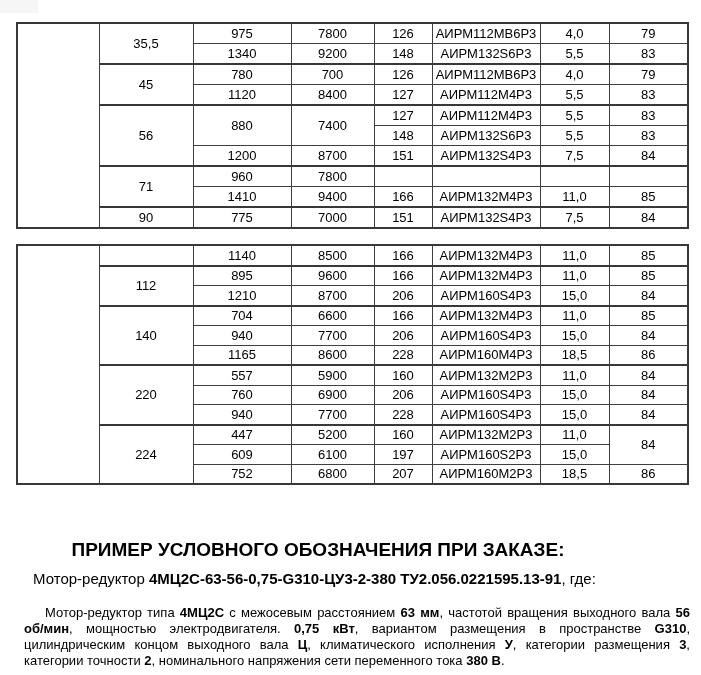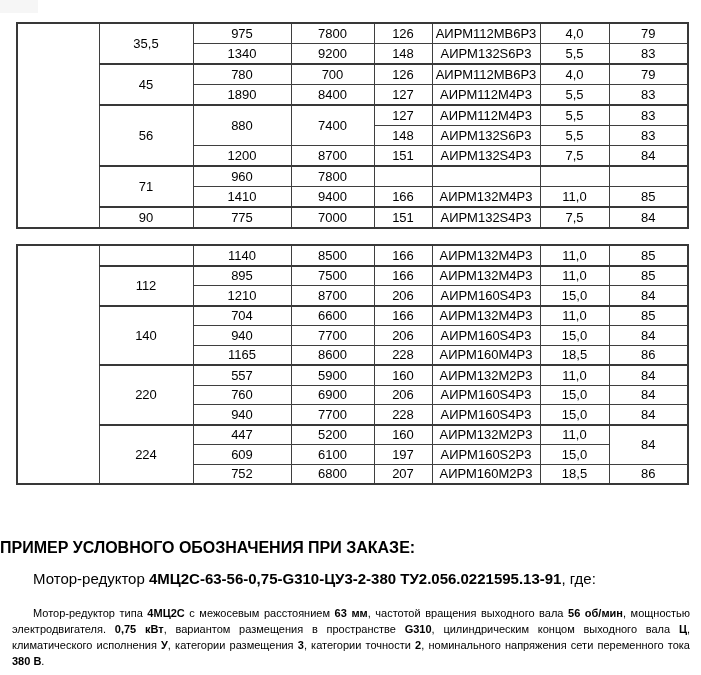--- a/index.html
+++ b/index.html
@@ -41,29 +41,29 @@
   col.c2 { width: 94px; }
   col.c3 { width: 98px; }
   col.c4 { width: 83px; }
   col.c5 { width: 58px; }
   col.c6 { width: 108px; }
   col.c7 { width: 69px; }
   col.c8 { width: 79px; }
 
   .example-title {
     position: absolute; top: 539px; left: 0; width: 636px;
-    text-align: left; font-weight: bold; font-size: 16px;
+    text-align: center; font-weight: bold; font-size: 19px;
   }
   .order-line {
     position: absolute; top: 570px; left: 12px; right: 11px;
     font-size: 15px; text-indent: 21px; white-space: nowrap;
   }
   .desc-par {
-    position: absolute; top: 605px; left: 12px; right: 11px;
-    font-size: 11px; line-height: 16px;
+    position: absolute; top: 605px; left: 24px; right: 11px;
+    font-size: 13px; line-height: 16px;
     text-align: justify; text-indent: 21px;
   }
   .b { font-weight: bold; }
 </style>
 </head>
 <body>
 
 <div class="artifact"></div>
 
 <table class="spec" id="table1">
@@ -99,21 +99,21 @@
     <tr class="gb">
       <td rowspan="2">45</td>
       <td>780</td>
       <td>700</td>
       <td>126</td>
       <td>АИРМ112МВ6Р3</td>
       <td>4,0</td>
       <td>79</td>
     </tr>
     <tr>
-      <td>1890</td>
+      <td>1120</td>
       <td>8400</td>
       <td>127</td>
       <td>АИРМ112М4Р3</td>
       <td>5,5</td>
       <td>83</td>
     </tr>
     <tr class="gb">
       <td rowspan="3">56</td>
       <td rowspan="2">880</td>
       <td rowspan="2">7400</td>
@@ -183,21 +183,21 @@
       <td>1140</td>
       <td>8500</td>
       <td>166</td>
       <td>АИРМ132М4Р3</td>
       <td>11,0</td>
       <td>85</td>
     </tr>
     <tr class="gb">
       <td rowspan="2">112</td>
       <td>895</td>
-      <td>7500</td>
+      <td>9600</td>
       <td>166</td>
       <td>АИРМ132М4Р3</td>
       <td>11,0</td>
       <td>85</td>
     </tr>
     <tr>
       <td>1210</td>
       <td>8700</td>
       <td>206</td>
       <td>АИРМ160S4Р3</td>

